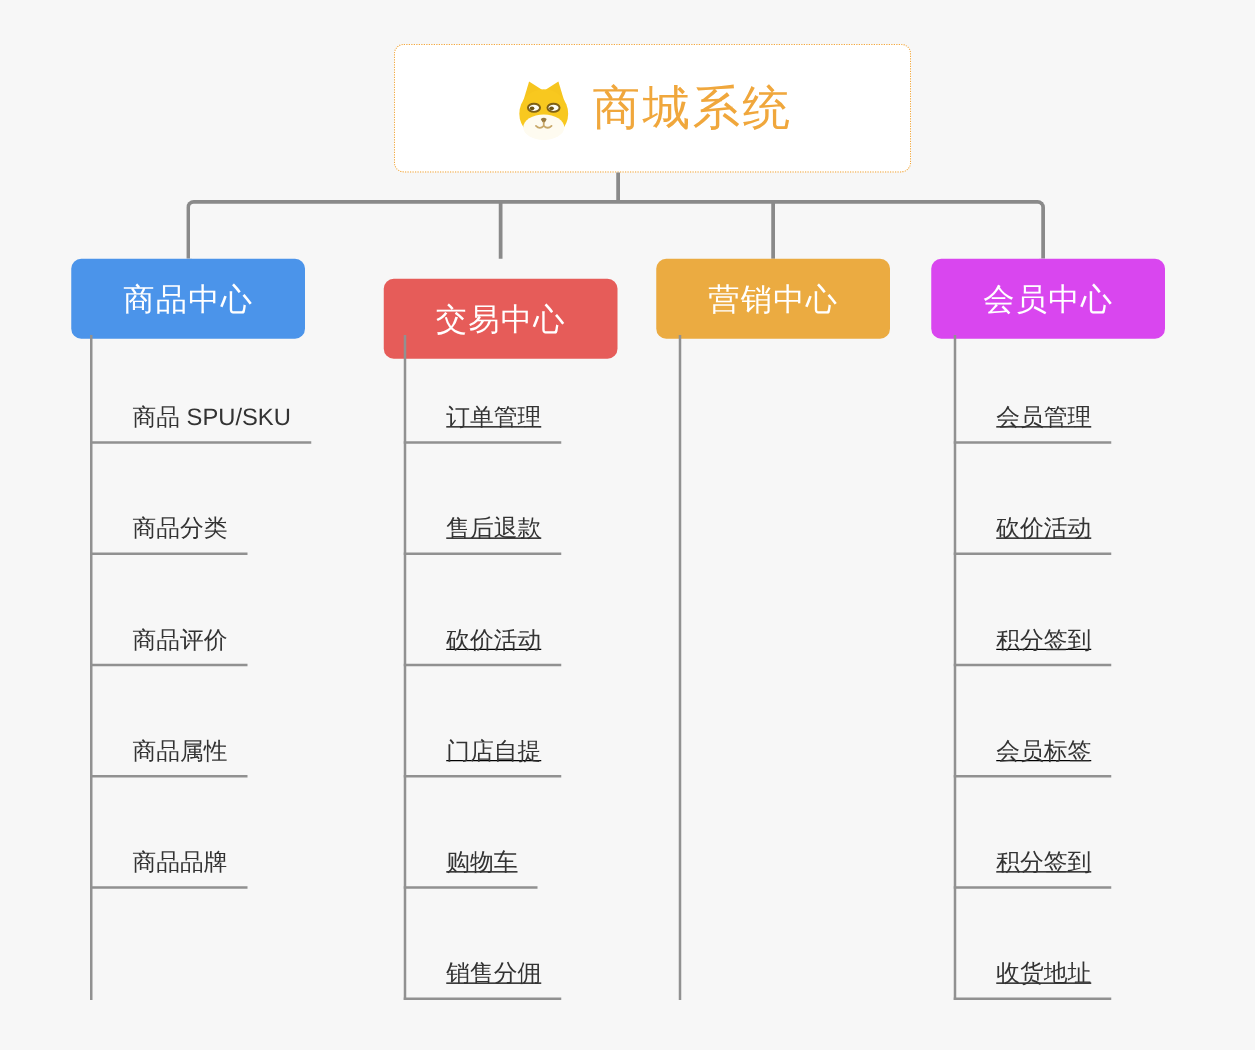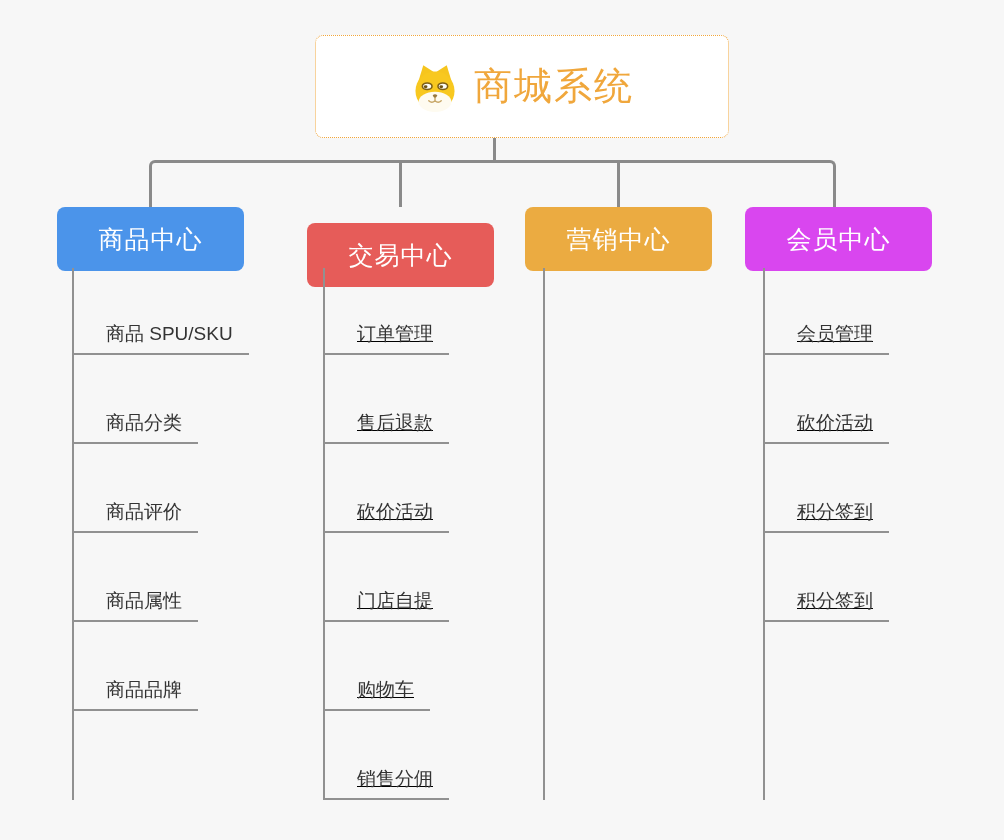--- a/index.html
+++ b/index.html
@@ -123,15 +123,17 @@
     <div class="line vline" style="left: 543px;"></div>
 
     <div class="branch-node" style="left: 745px; background: #d946ef;">
       <span>会员中心</span>
     </div>
     <div class="line vline" style="left: 763px;"></div>
     <div class="items-col" style="left: 763px; text-decoration: underline;">
       <div class="item-node">会员管理</div>
       <div class="item-node">砍价活动</div>
       <div class="item-node">积分签到</div>
+      <div class="item-node">会员标签</div>
       <div class="item-node">积分签到</div>
+      <div class="item-node">收货地址</div>
     </div>
   </div>
 
 </body></html>

